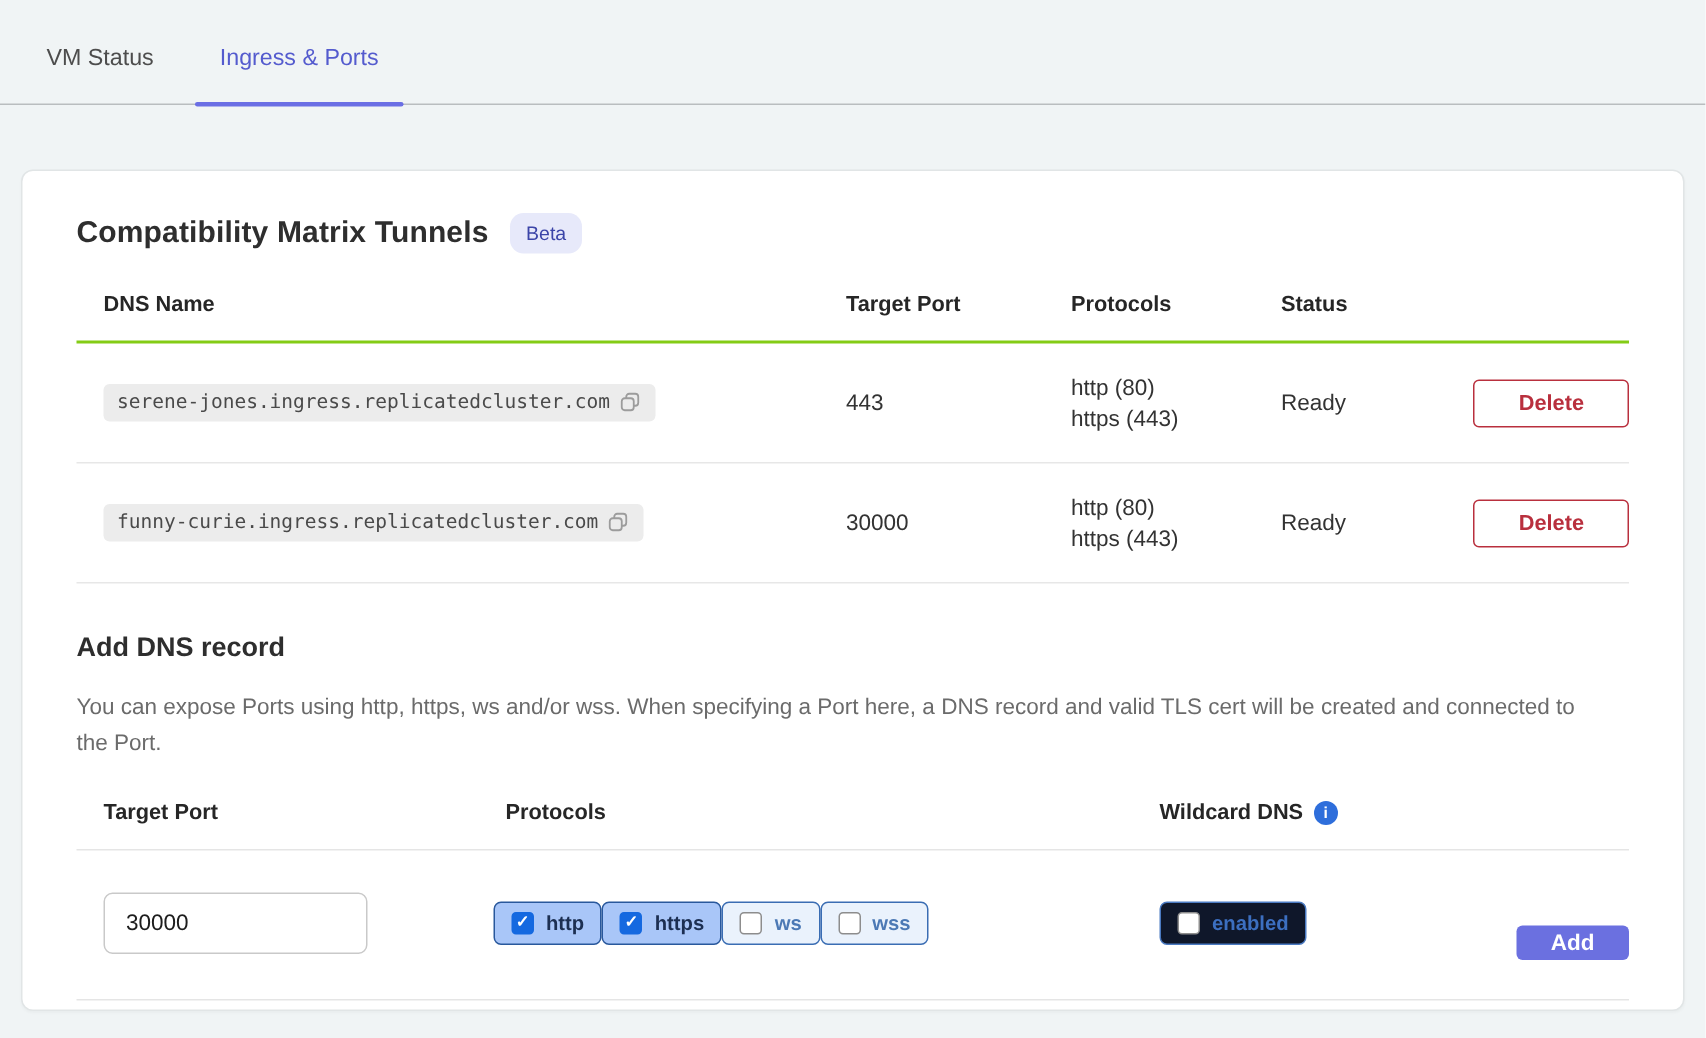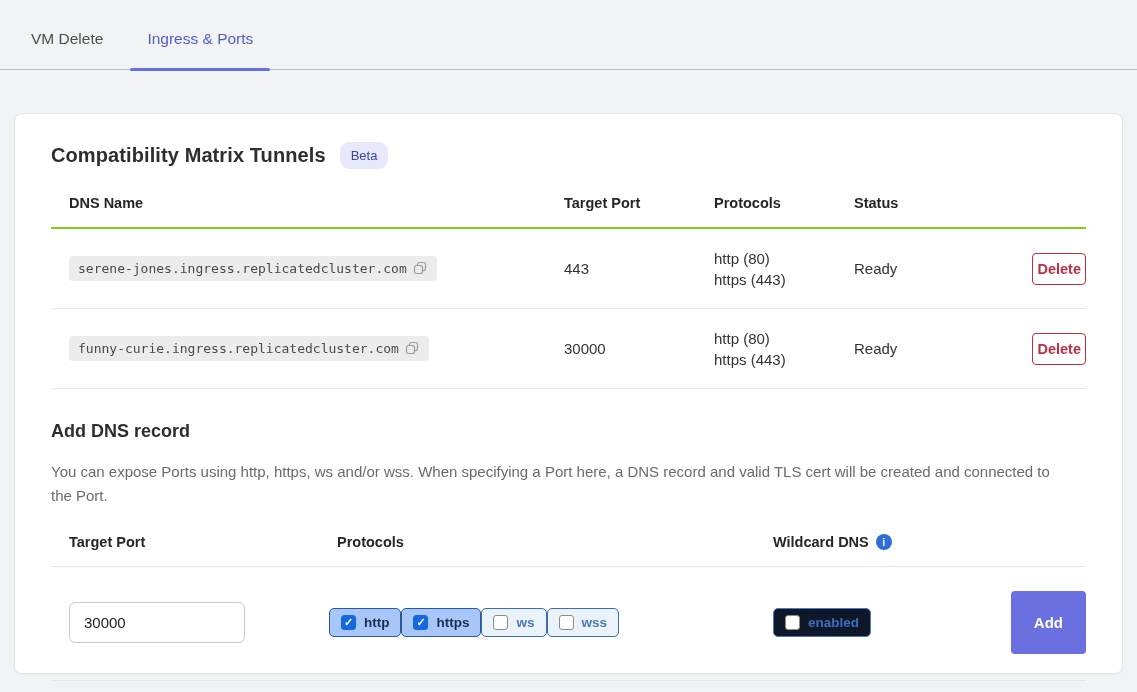--- a/index.html
+++ b/index.html
@@ -110,21 +110,21 @@
 
   .proto-lines { line-height: 21px; font-size: 15px; color: #333; }
 
   .delete-btn {
     background: #ffffff;
     border: 1px solid #b9303e;
     color: #b9303e;
     font-weight: bold;
     font-size: 14.5px;
     font-family: "Liberation Sans", sans-serif;
-    padding: 7px 4px;
+    padding: 7px 29px;
     border-radius: 4px;
     cursor: pointer;
     text-align: right;
   }
 
   
   .add-section { margin-top: 32px; }
   .add-title {
     font-size: 18px;
     font-weight: 600;
@@ -229,30 +229,31 @@
   }
   .wildcard-pill { background: #0f172a; border-color: #4a7ac2; color: #3c6fc0; }
 
   .add-btn {
     background: #6b70e0;
     border: none;
     color: #ffffff;
     font-weight: bold;
     font-size: 15px;
     font-family: "Liberation Sans", sans-serif;
-    padding: 23px 23px;
+    padding: 3px 23px;
     border-radius: 4px;
     cursor: pointer;
+    margin-top: 26px;
   }
 </style>
 </head>
 <body>
 
 <div class="tabbar">
-  <div class="tab">VM Delete</div>
+  <div class="tab">VM Status</div>
   <div class="tab active">Ingress &amp; Ports</div>
 </div>
 
 <div class="card">
 
   <div class="card-title-row">
     <div class="card-title">Compatibility Matrix Tunnels</div>
     <div class="beta-badge">Beta</div>
   </div>
 

